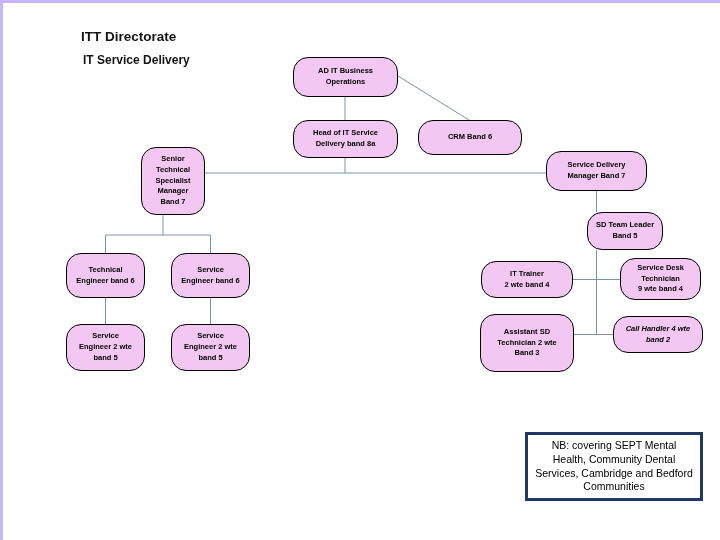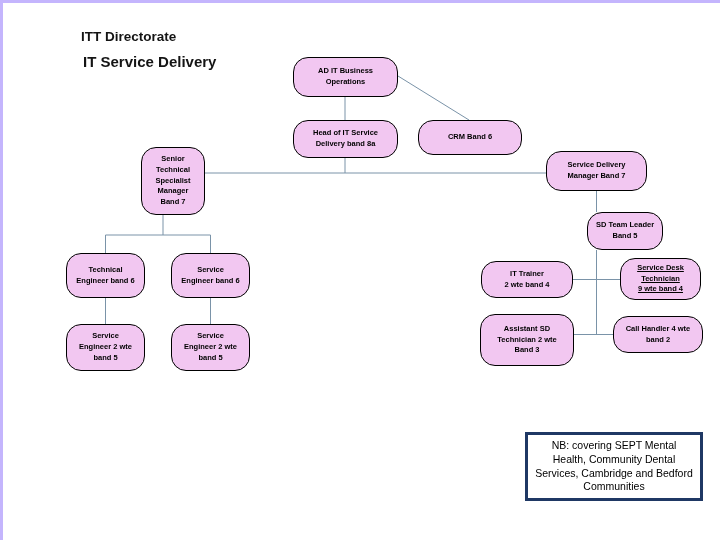--- a/index.html
+++ b/index.html
@@ -29,21 +29,21 @@
     pointer-events: none;
   }
   .connectors line { stroke: var(--connector); stroke-width: 1; }
   .title {
     position: absolute; left: 78px; top: 26px;
     font-size: 13.5px; font-weight: bold; color: var(--text);
     white-space: nowrap;
   }
   .subtitle {
     position: absolute; left: 80px; top: 50px;
-    font-size: 15px; font-weight: bold; color: var(--text);
+    font-size: 12px; font-weight: bold; color: var(--text);
     white-space: nowrap;
   }
   .box {
     position: absolute;
     box-sizing: border-box;
     background: var(--box-fill);
     border: 1.2px solid var(--box-border);
     border-radius: 15px;
     display: flex; align-items: center; justify-content: center;
     text-align: center;
@@ -130,31 +130,31 @@
   </div>
   <div class="box" style="left:168px; top:321px; width:79px; height:47px;">
     <span class="box-label">Service
 Engineer 2 wte
 band 5</span>
   </div>
   <div class="box" style="left:478px; top:258px; width:92px; height:37px;">
     <span class="box-label">IT Trainer
 2 wte band 4</span>
   </div>
-  <div class="box" style="left:617px; top:255px; width:81px; height:42px;text-decoration:underline;">
+  <div class="box" style="left:617px; top:255px; width:81px; height:42px;">
     <span class="box-label">Service Desk
 Technician
 9 wte band 4</span>
   </div>
-  <div class="box" style="left:477px; top:311px; width:94px; height:52px;">
+  <div class="box" style="left:477px; top:311px; width:94px; height:58px;">
     <span class="box-label">Assistant SD
 Technician 2 wte
 Band 3</span>
   </div>
-  <div class="box" style="left:610px; top:313px; width:90px; height:37px;">
+  <div class="box" style="left:610px; top:313px; width:90px; height:37px;font-style:italic;">
     <span class="box-label">Call Handler 4 wte
 band 2</span>
   </div>
 
   <div class="note">
     <span>NB: covering SEPT Mental Health, Community Dental Services, Cambridge and Bedford Communities</span>
   </div>
 
 </div>
 

